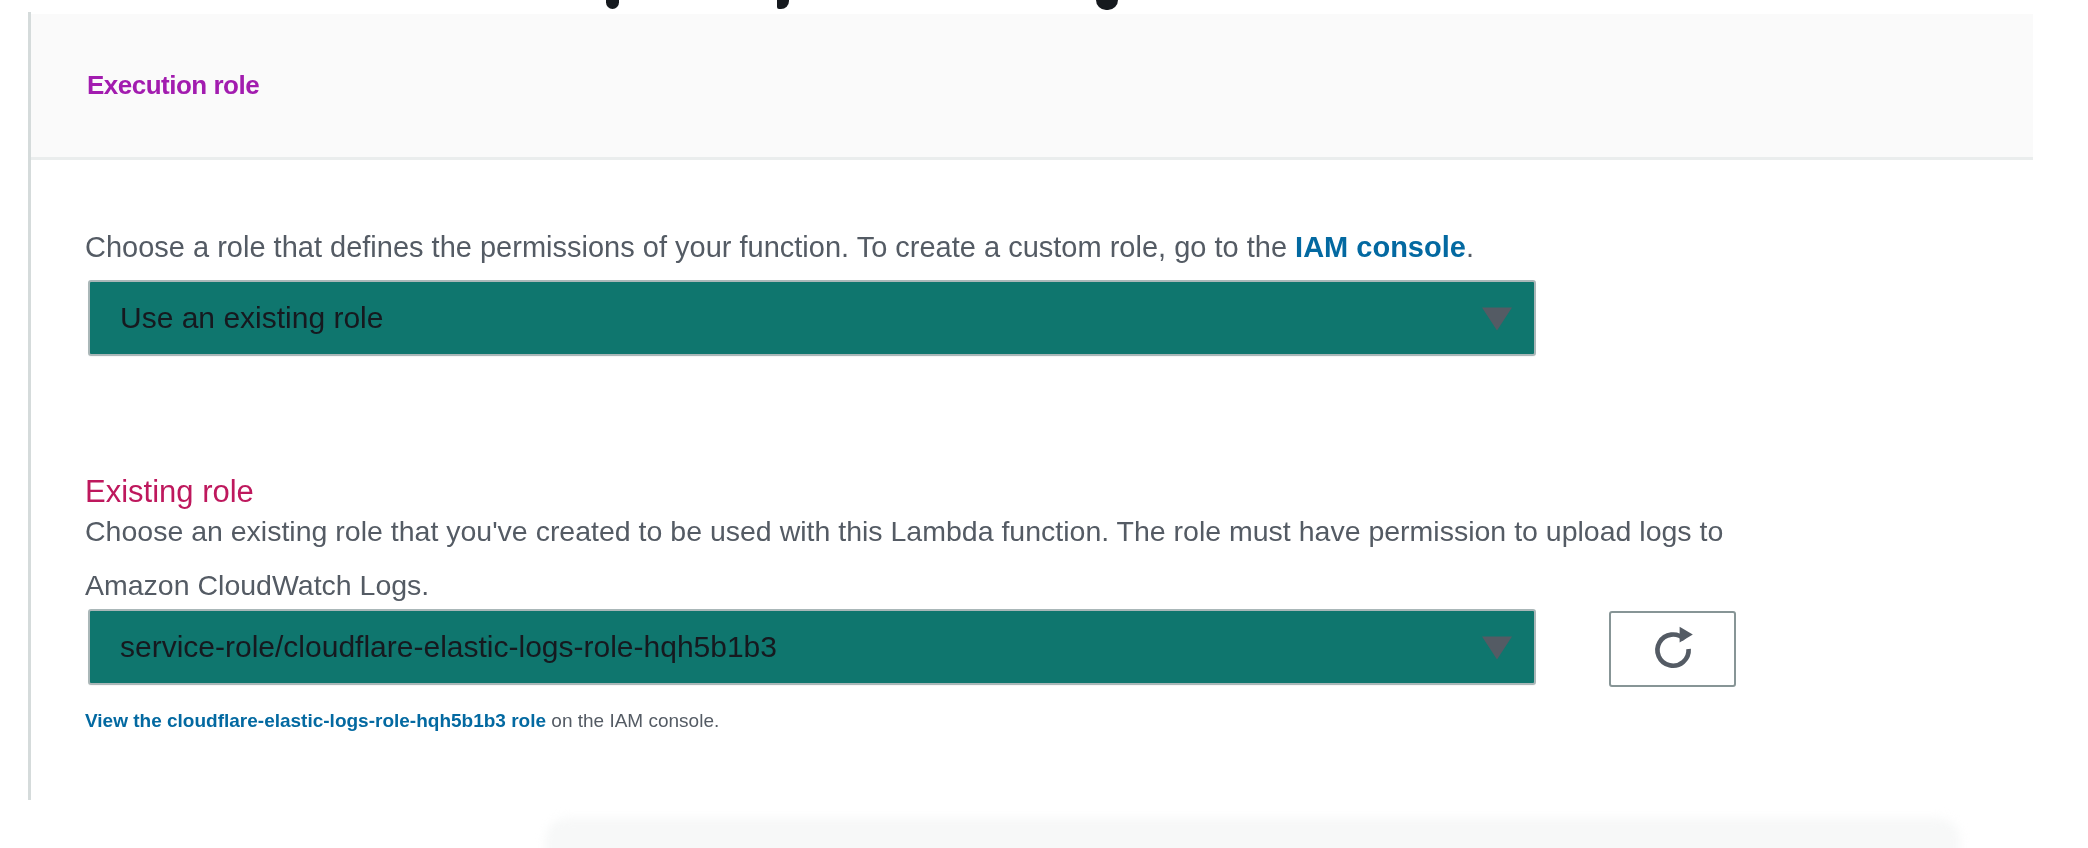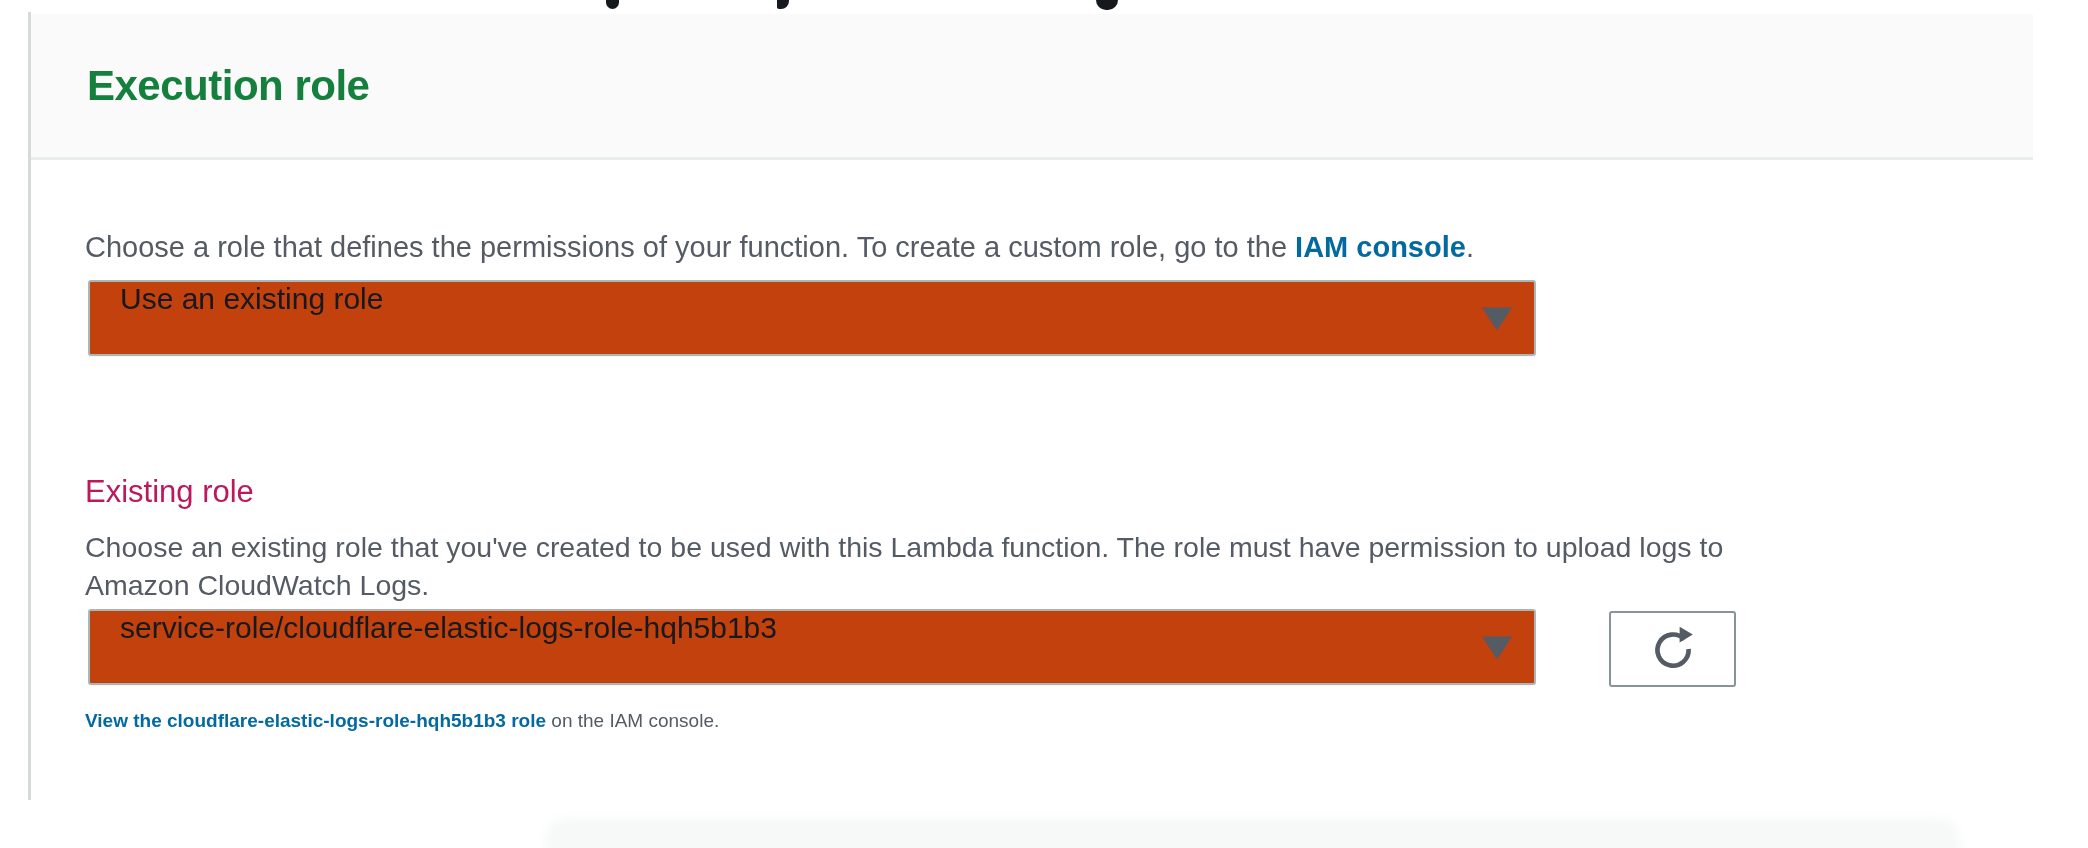--- a/index.html
+++ b/index.html
@@ -34,23 +34,23 @@
     left: 31px; top: 14px;
     width: 2002px; height: 146px;
     background: #fafafa;
     border-bottom: 3px solid #eaeded;
     display: flex;
     align-items: center;
     box-sizing: border-box;
   }
   .panel-title {
     margin-left: 56px;
-    font-size: 42px;
+    font-size: 26px;
     font-weight: bold;
-    color: #15803d;
+    color: #a21caf;
     letter-spacing: -0.5px;
   }
   .para {
     position: absolute;
     left: 85px;
     font-size: 29px;
     line-height: 38px;
     color: #545b64;
   }
   .para.p1 { top: 228px; }
@@ -66,33 +66,34 @@
     font-size: 31px;
     color: #be185d;
   }
   .field-desc {
     position: absolute;
     left: 85px;
     font-size: 28.5px;
     line-height: 38px;
     color: #545b64;
   }
-  .field-desc.d1 { top: 528px; }
+  .field-desc.d1 { top: 512px; }
   .field-desc.d2 { top: 566px; }
 
   .select {
     position: absolute;
     left: 88px;
     width: 1448px;
     height: 76px;
-    background: #c2410c;
+    background: #0f766e;
     border: 2px solid #aab7b8;
     border-radius: 3px;
     box-sizing: border-box;
     display: flex;
+    align-items: center;
     cursor: pointer;
     box-shadow: 0 1px 1px rgba(0,0,0,0.04);
   }
   .select.s1 { top: 280px; }
   .select.s2 { top: 609px; }
   .select-value {
     margin-left: 30px;
     font-size: 30px;
     color: #16191f;
     white-space: nowrap;

